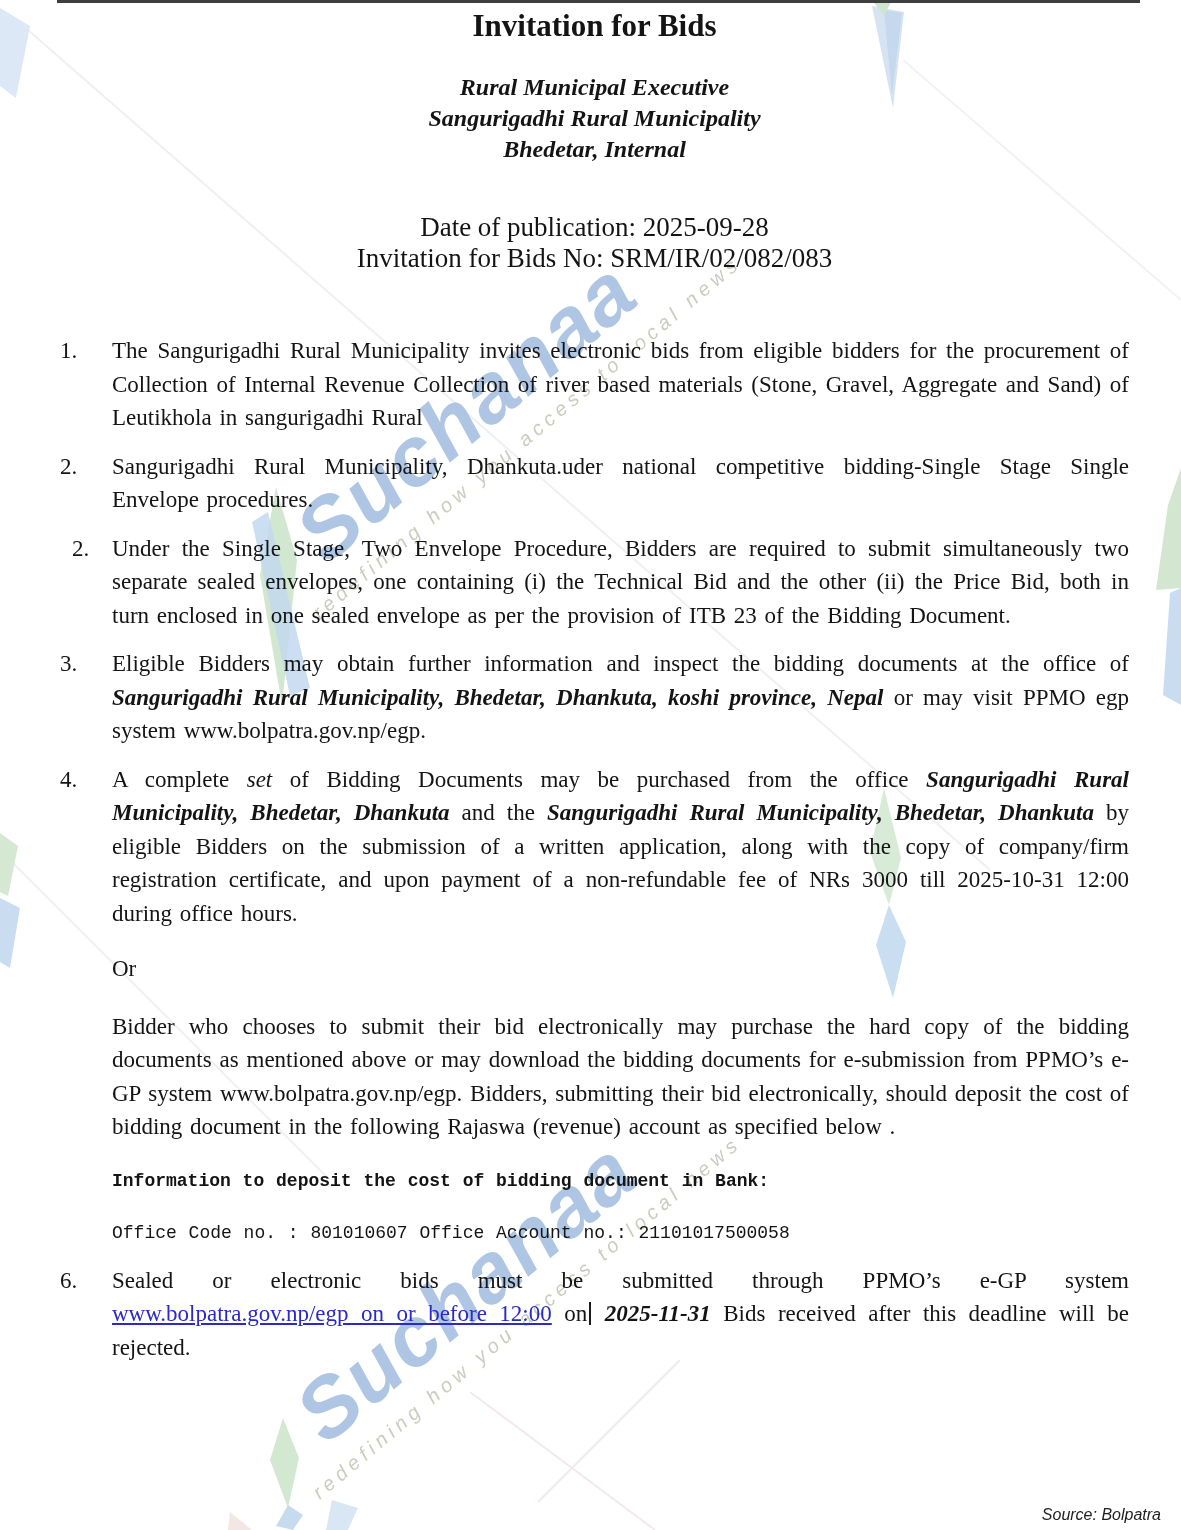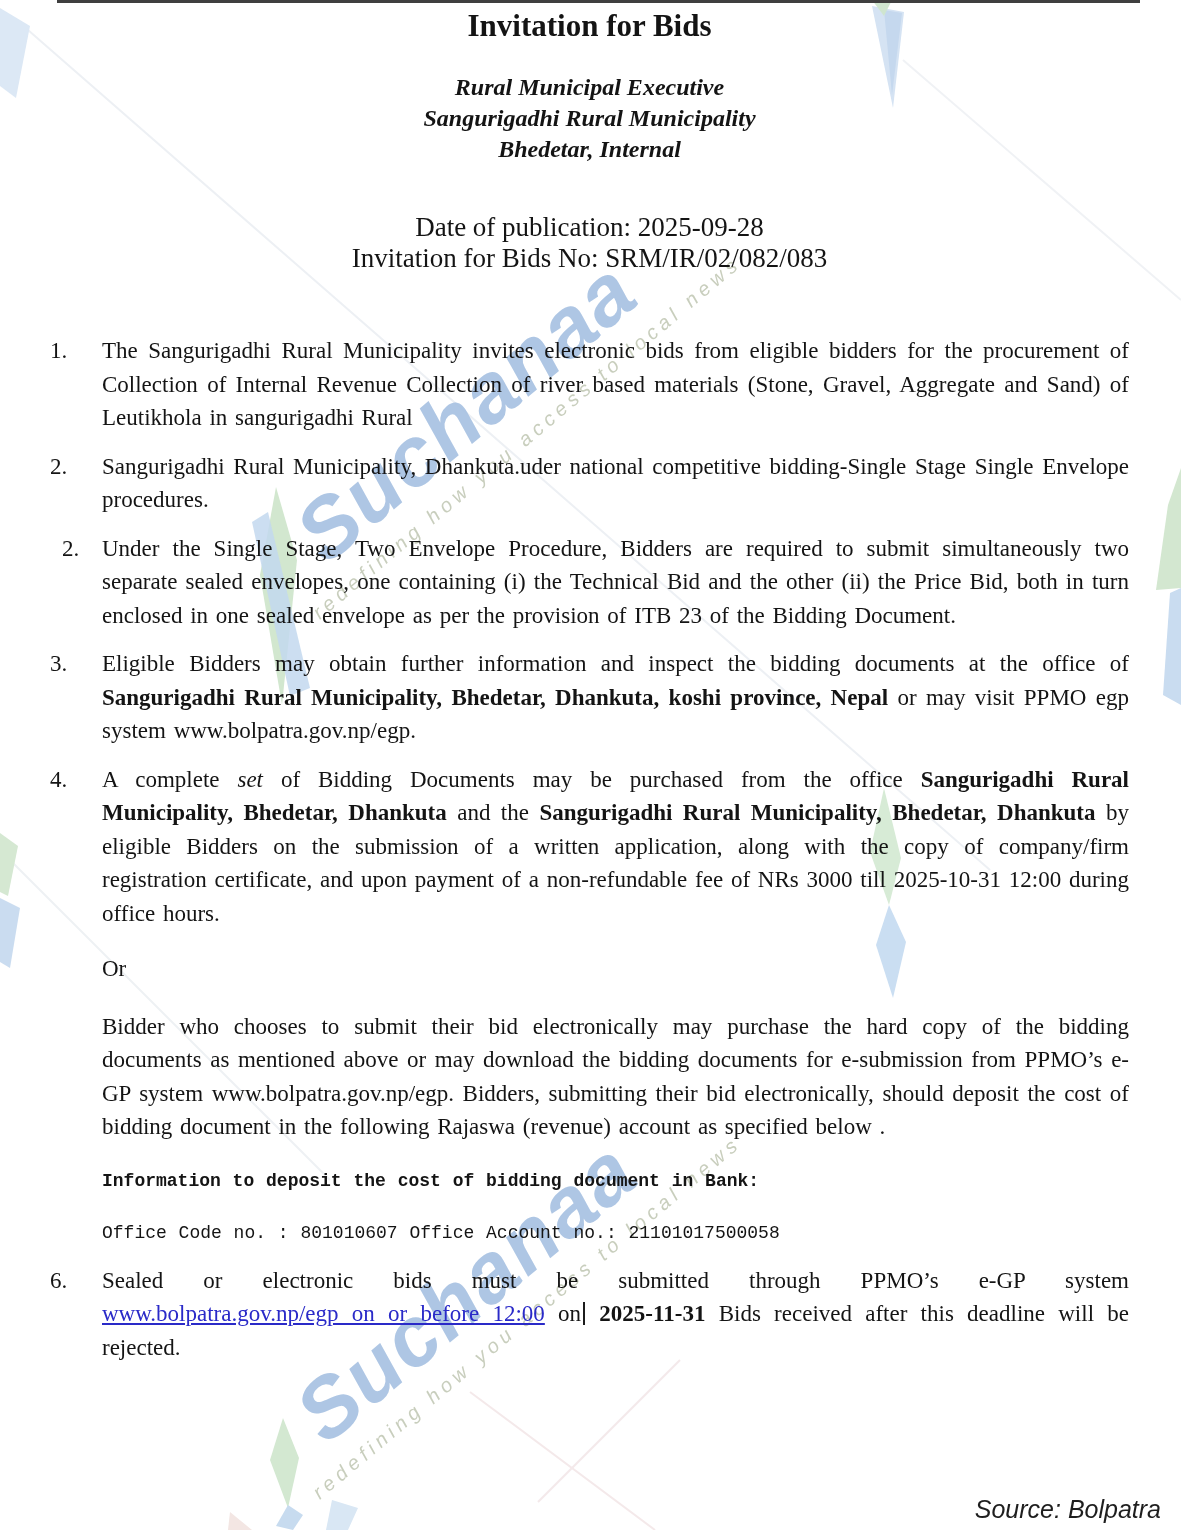--- a/index.html
+++ b/index.html
@@ -20,45 +20,45 @@
     font-family:"Liberation Sans", sans-serif; font-weight:bold; font-style:italic;
     font-size:84px; letter-spacing:2px; color:var(--wm,#a8c2e2); opacity:.92; line-height:1;
     white-space:nowrap;
   }
   .wm-tag{
     font-family:"Liberation Sans", sans-serif; font-style:italic;
     font-size:20px; letter-spacing:5px; color:var(--wmtag,#c6ccba); opacity:.95;
     white-space:nowrap; margin-top:6px; transform:translateX(30px);
   }
   
-  .content{position:absolute;z-index:2;top:0;left:50px;right:52px;}
+  .content{position:absolute;z-index:2;top:0;left:60px;right:52px;}
   .title{margin-top:8px;text-align:center;font-size:31px;font-weight:bold;}
   .org{margin-top:28px;text-align:center;font-size:24px;font-weight:bold;font-style:italic;line-height:31px;}
   .dates{margin-top:47px;text-align:center;font-size:27px;line-height:31px;}
   .doc-body{margin-top:60px;font-size:23px;line-height:33.5px;}
   .block{display:flex;margin:0 0 15px 0;}
   .block .num{width:52px;flex:none;}
   .block.alt .num{width:52px;padding-left:12px;box-sizing:border-box;}
   .block .txt{flex:1;text-align:justify;word-spacing:2px;}
   .block.plain{margin-left:52px;}
   .block.plain .txt{width:100%;}
   .block.or{margin:22px 0 24px 52px;}
   .block.sans{font-family:Liberation Mono, monospace;font-size:18px;line-height:34px;margin-left:52px;}
   .block.sans .txt{text-align:left;word-spacing:1px;}
   .block.heading{font-weight:bold;margin:20px 0 18px 52px;}
   .block.line{margin:0 0 7px 52px;}
   .block.item6{margin-top:14px;}
   .seg-n{} 
   .seg-i{font-style:italic;}
-  .seg-bi{font-weight:bold;}
+  .seg-bi{font-weight:bold;font-style:italic;}
   .seg-a{color:var(--link,#2a2ac8);text-decoration:underline;white-space:nowrap;}
   .seg-bar{display:inline-block;width:2px;height:23px;background:#1c1c1c;vertical-align:-4px;margin:0 1px 0 2px;}
   .source{
     position:absolute;right:20px;bottom:6px;z-index:2;
-    font-family:"Liberation Sans", sans-serif;font-style:italic;font-size:25px;color:#1e1e1e;
+    font-family:"Liberation Sans", sans-serif;font-style:italic;font-size:16px;color:#1e1e1e;
   }
 </style>
 </head>
 <body>
 
 <div class="page">
 
   <svg class="decor" width="1181" height="1530" viewBox="0 0 1181 1530" xmlns="http://www.w3.org/2000/svg">
 
     <line x1="28" y1="30" x2="990" y2="870" stroke="#edf0f4" stroke-width="2"></line>

